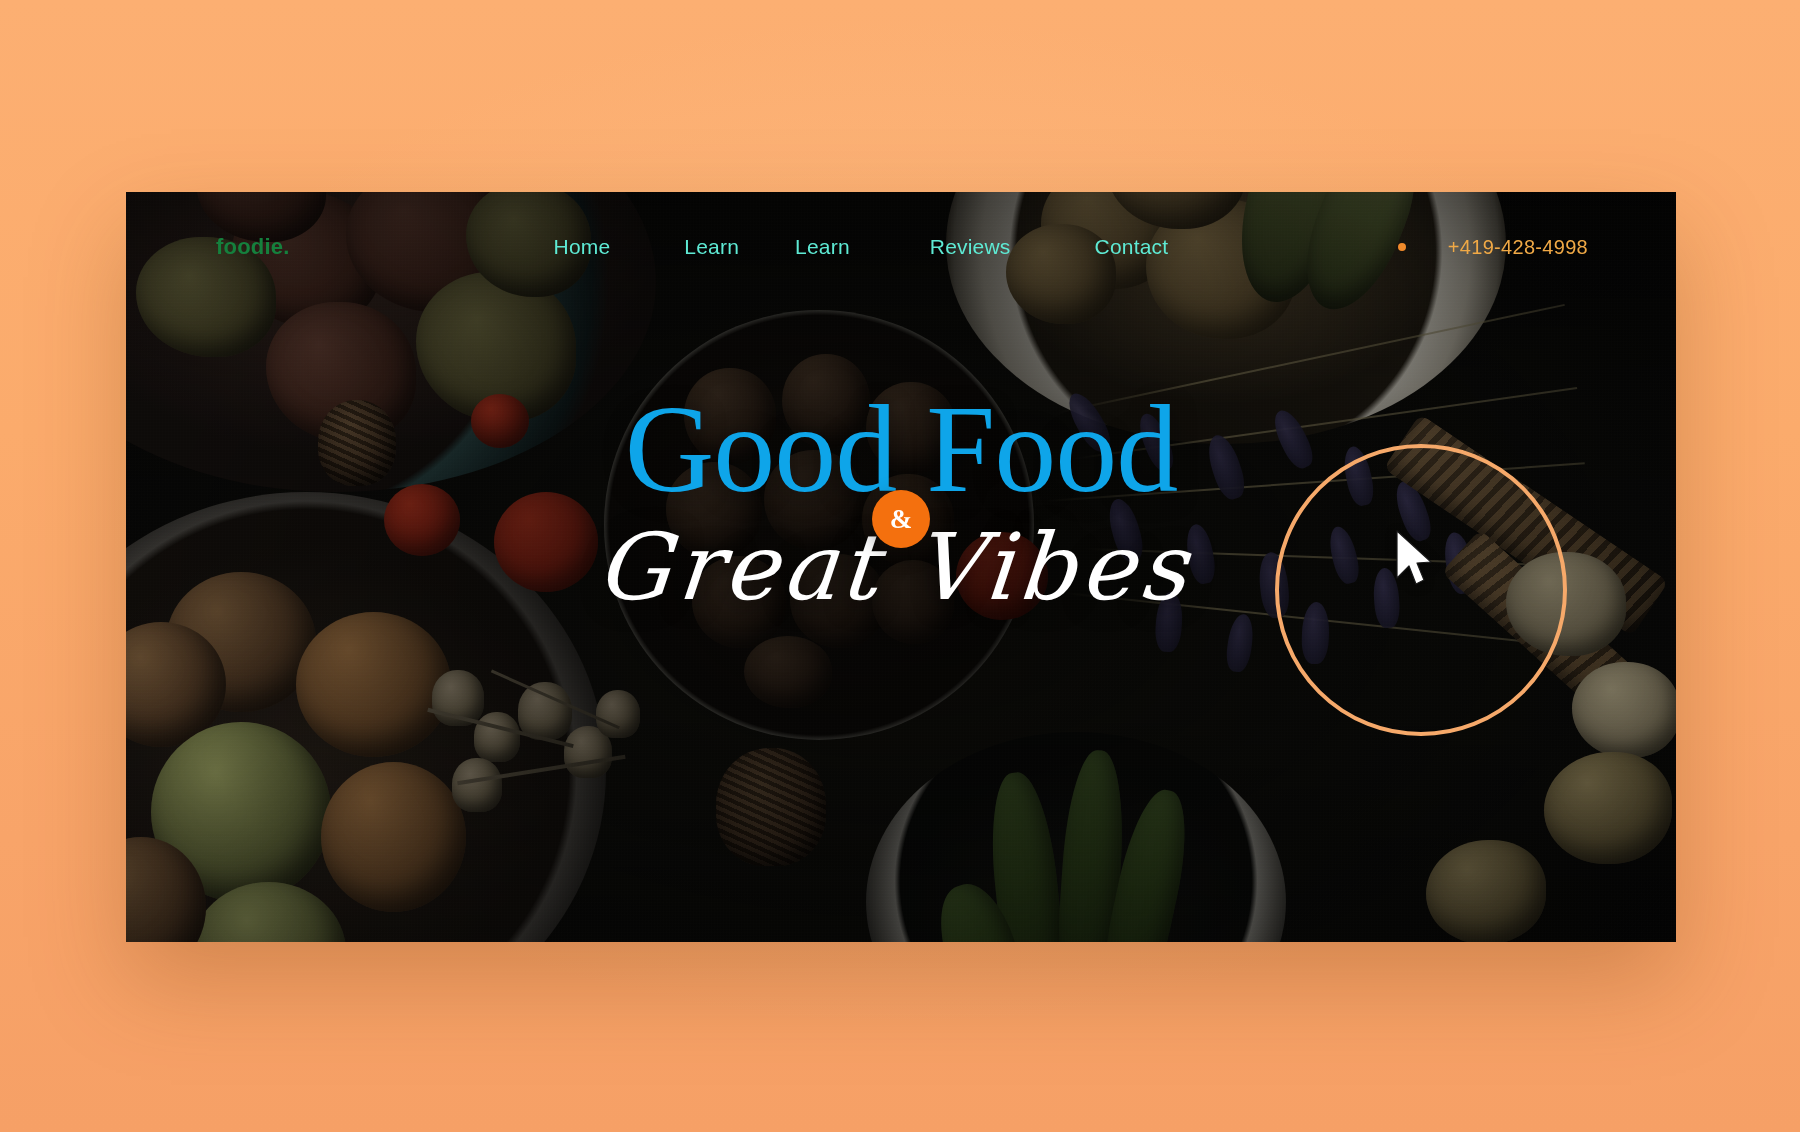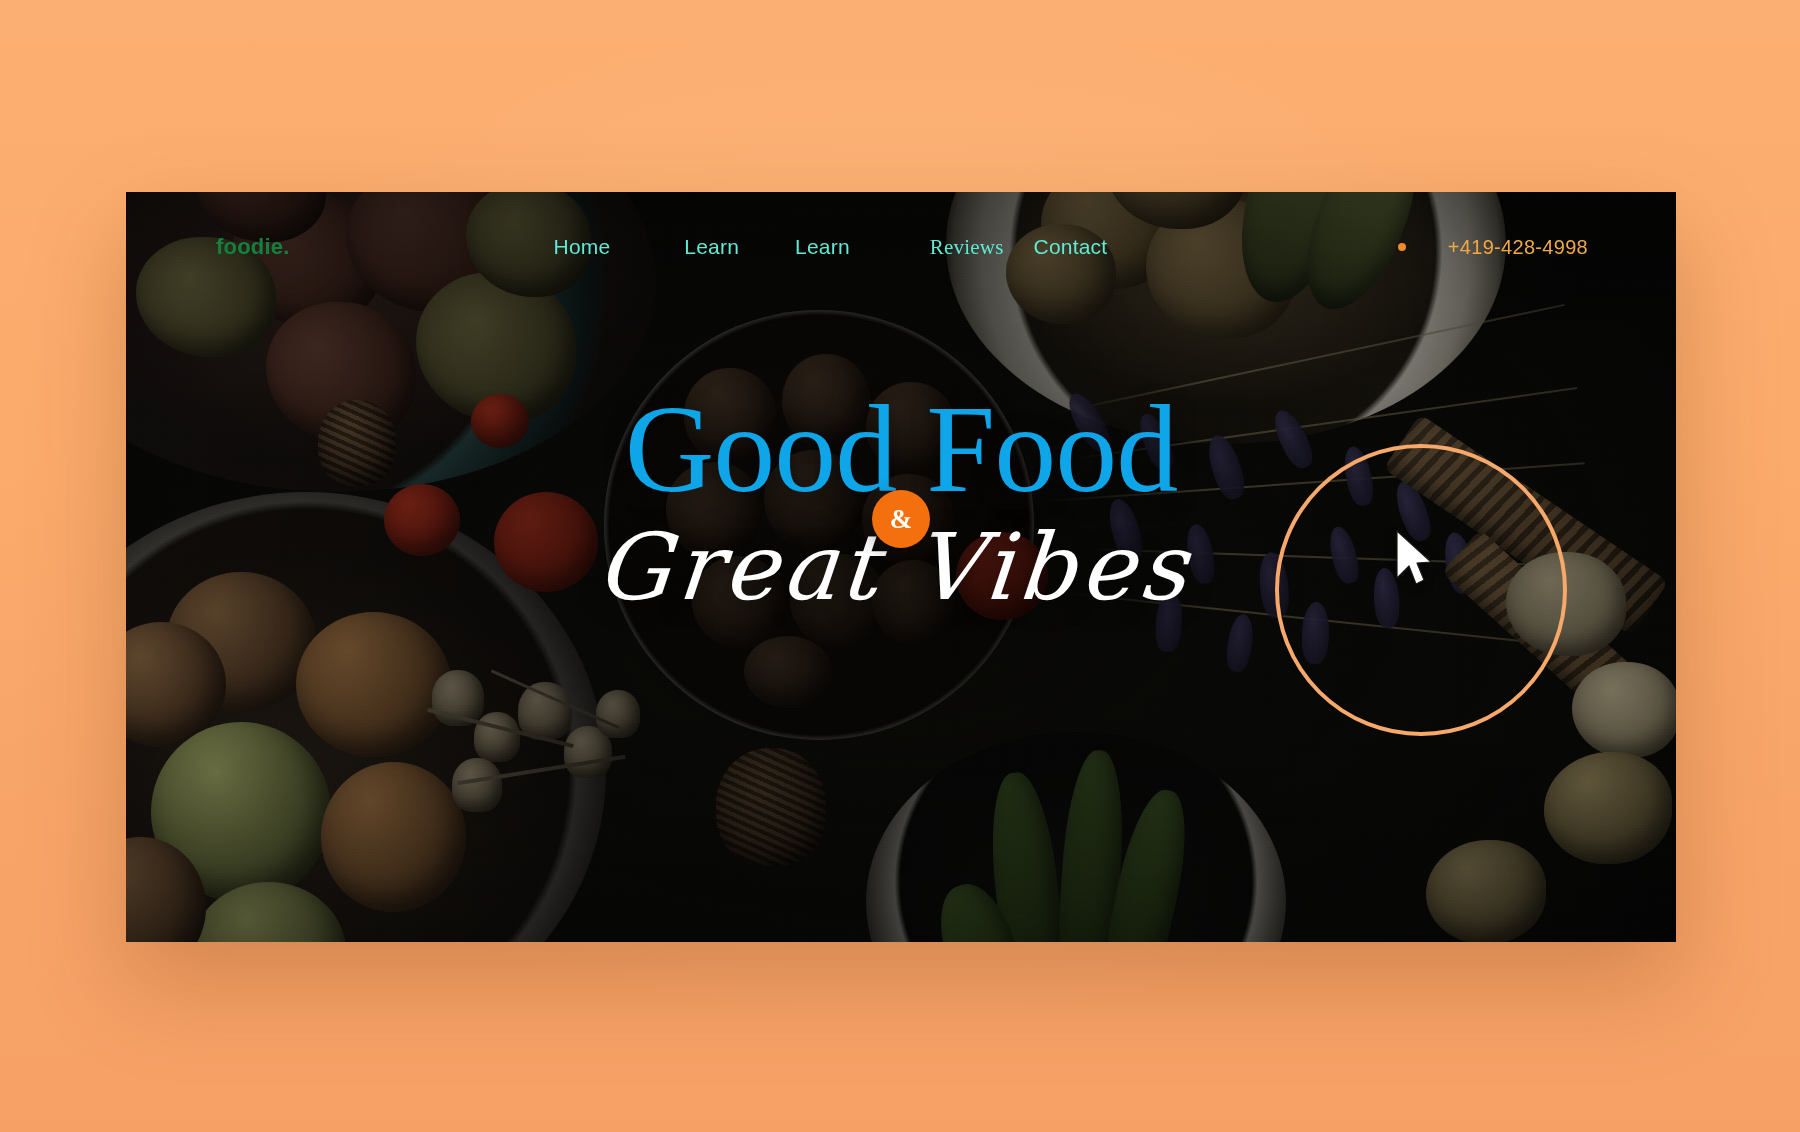--- a/index.html
+++ b/index.html
@@ -239,21 +239,21 @@
     font-size:21px;
     letter-spacing:0.2px;
     white-space:nowrap;
     text-decoration:none;
     cursor:pointer;
   }
   .nav-link + .nav-link { margin-left:0; }
   .nav-link:nth-child(1){ margin-right:74px; }
   .nav-link:nth-child(2){ margin-right:56px; }
   .nav-link:nth-child(3){ margin-right:80px; }
-  .nav-link:nth-child(4){ margin-right:30px;font-family:Liberation Serif, serif; }
+  .nav-link:nth-child(4){ margin-right:84px; }
 
   .nav-right {
     margin-left:auto;
     display:flex; align-items:center;
   }
   .nav-dot {
     width:8px; height:8px; border-radius:50%;
     background:#f08a2b;
     margin-right:42px;
   }

